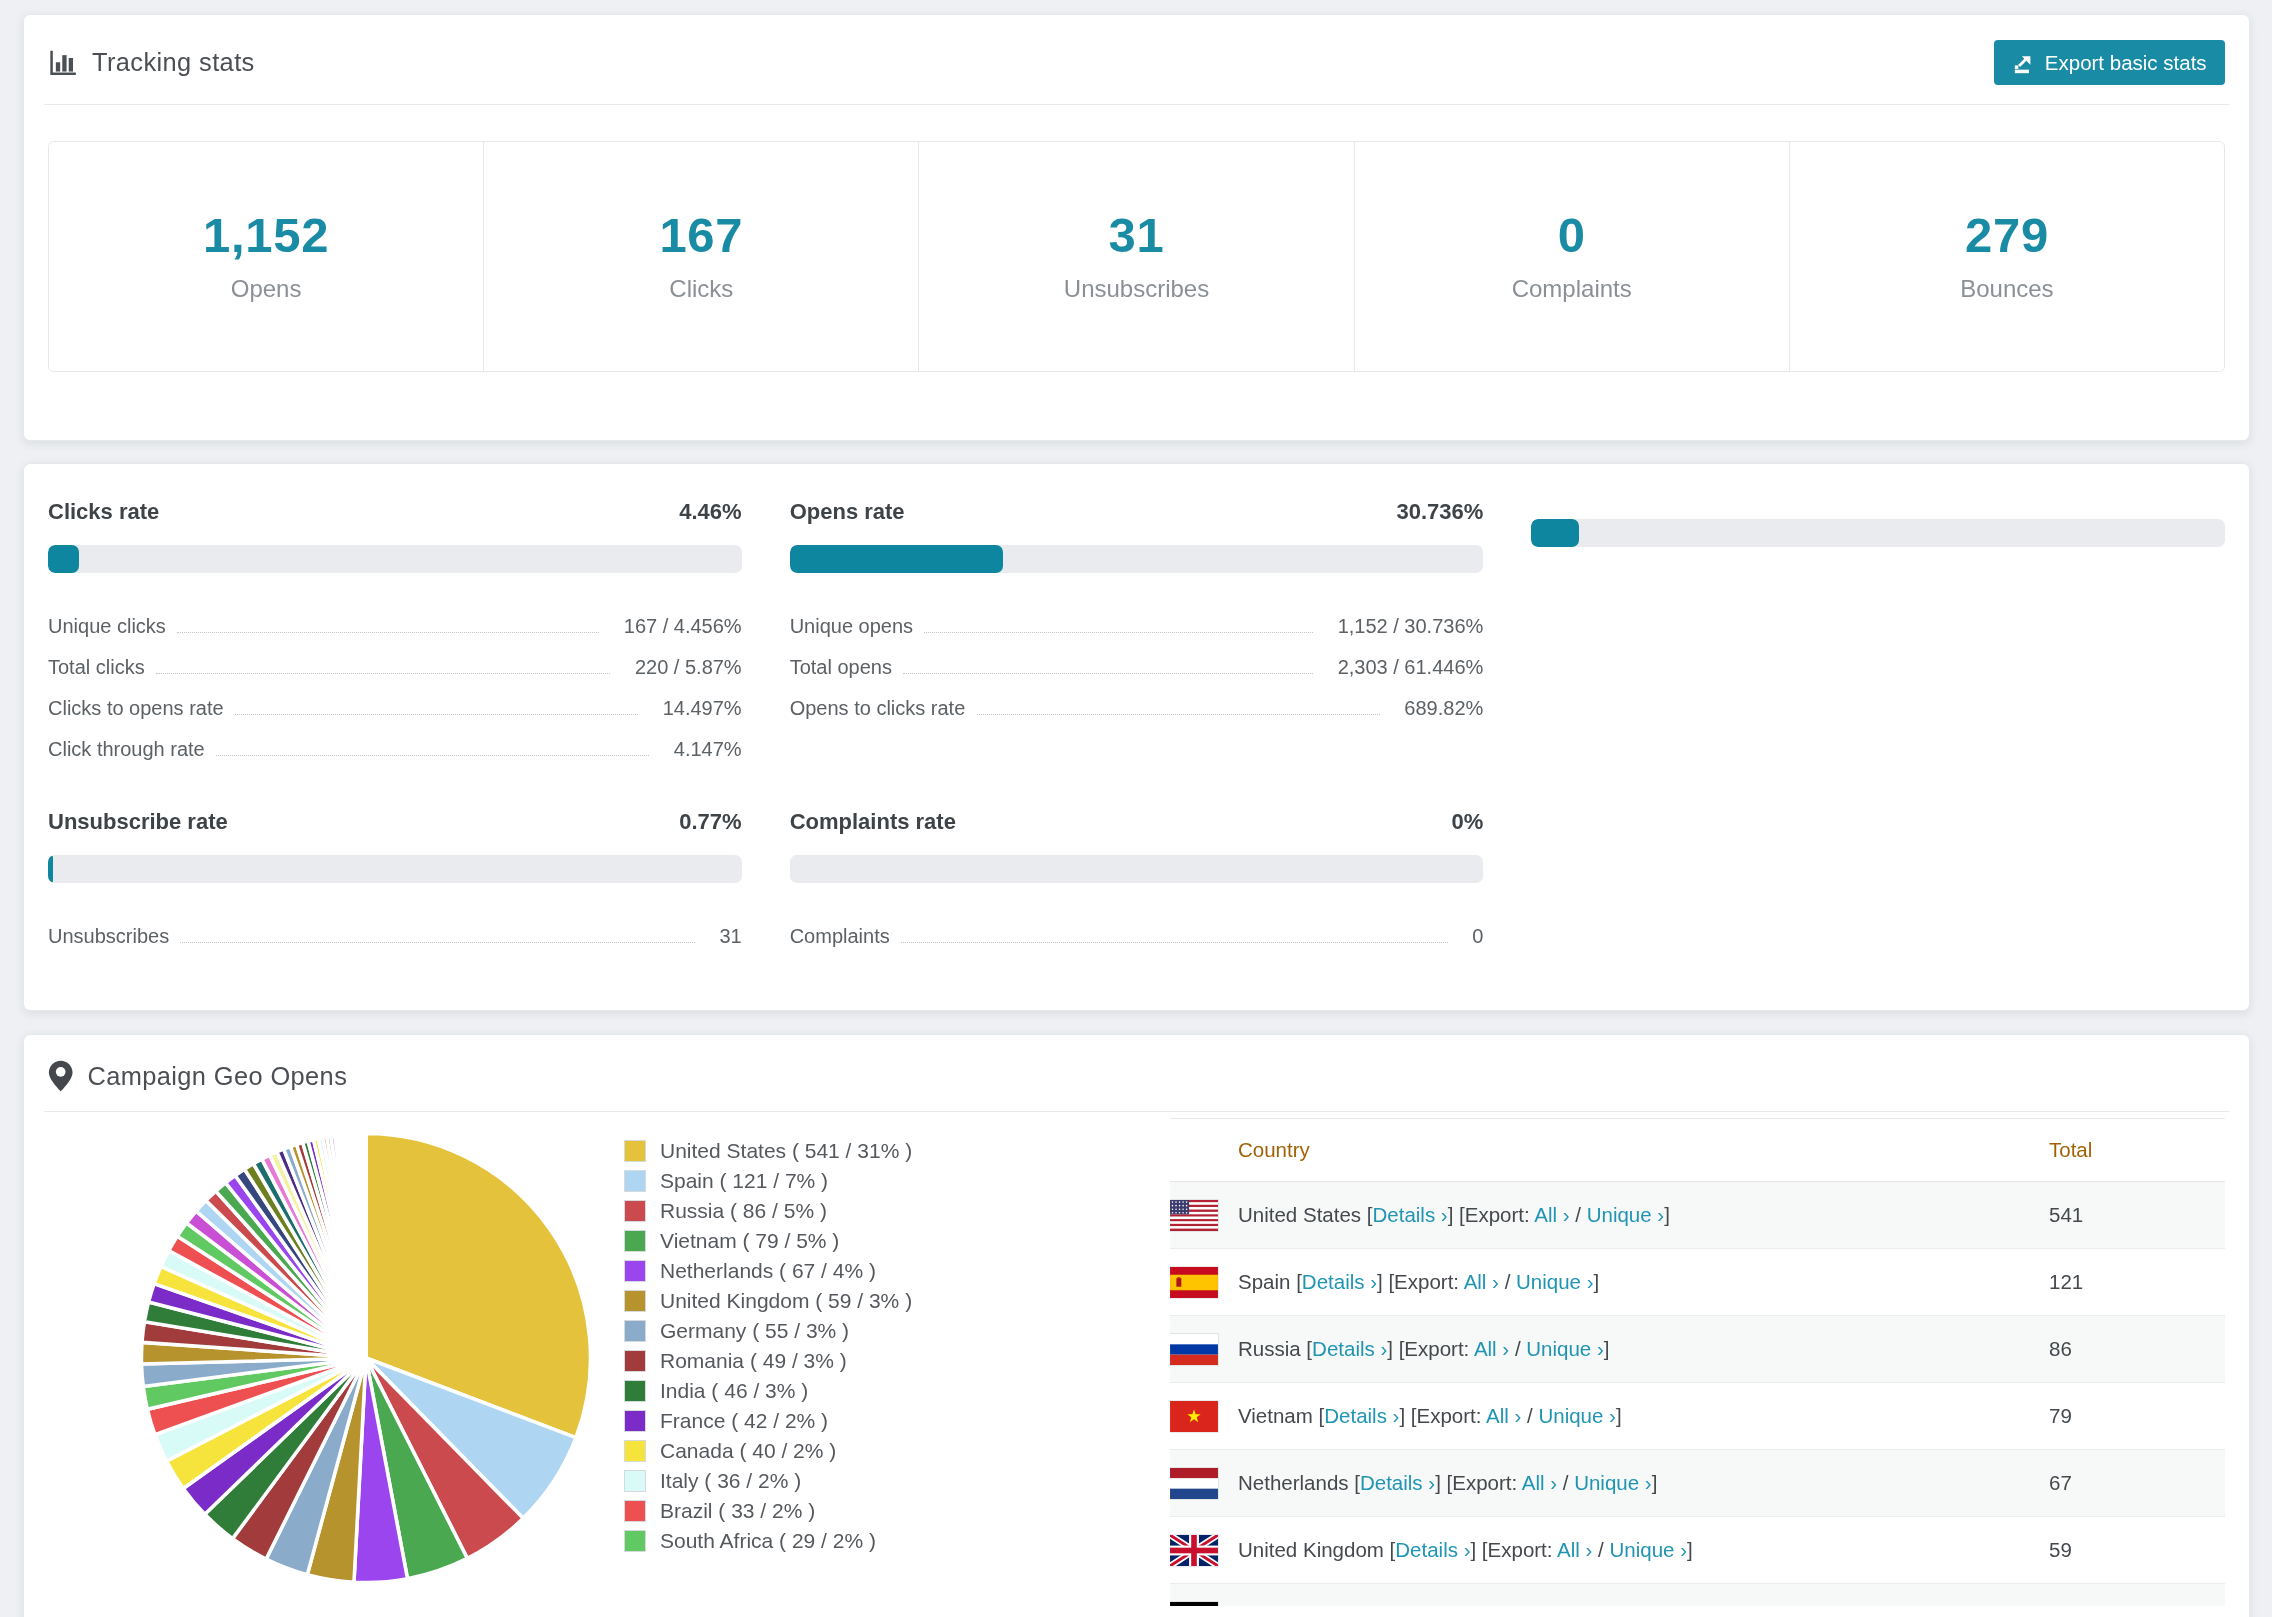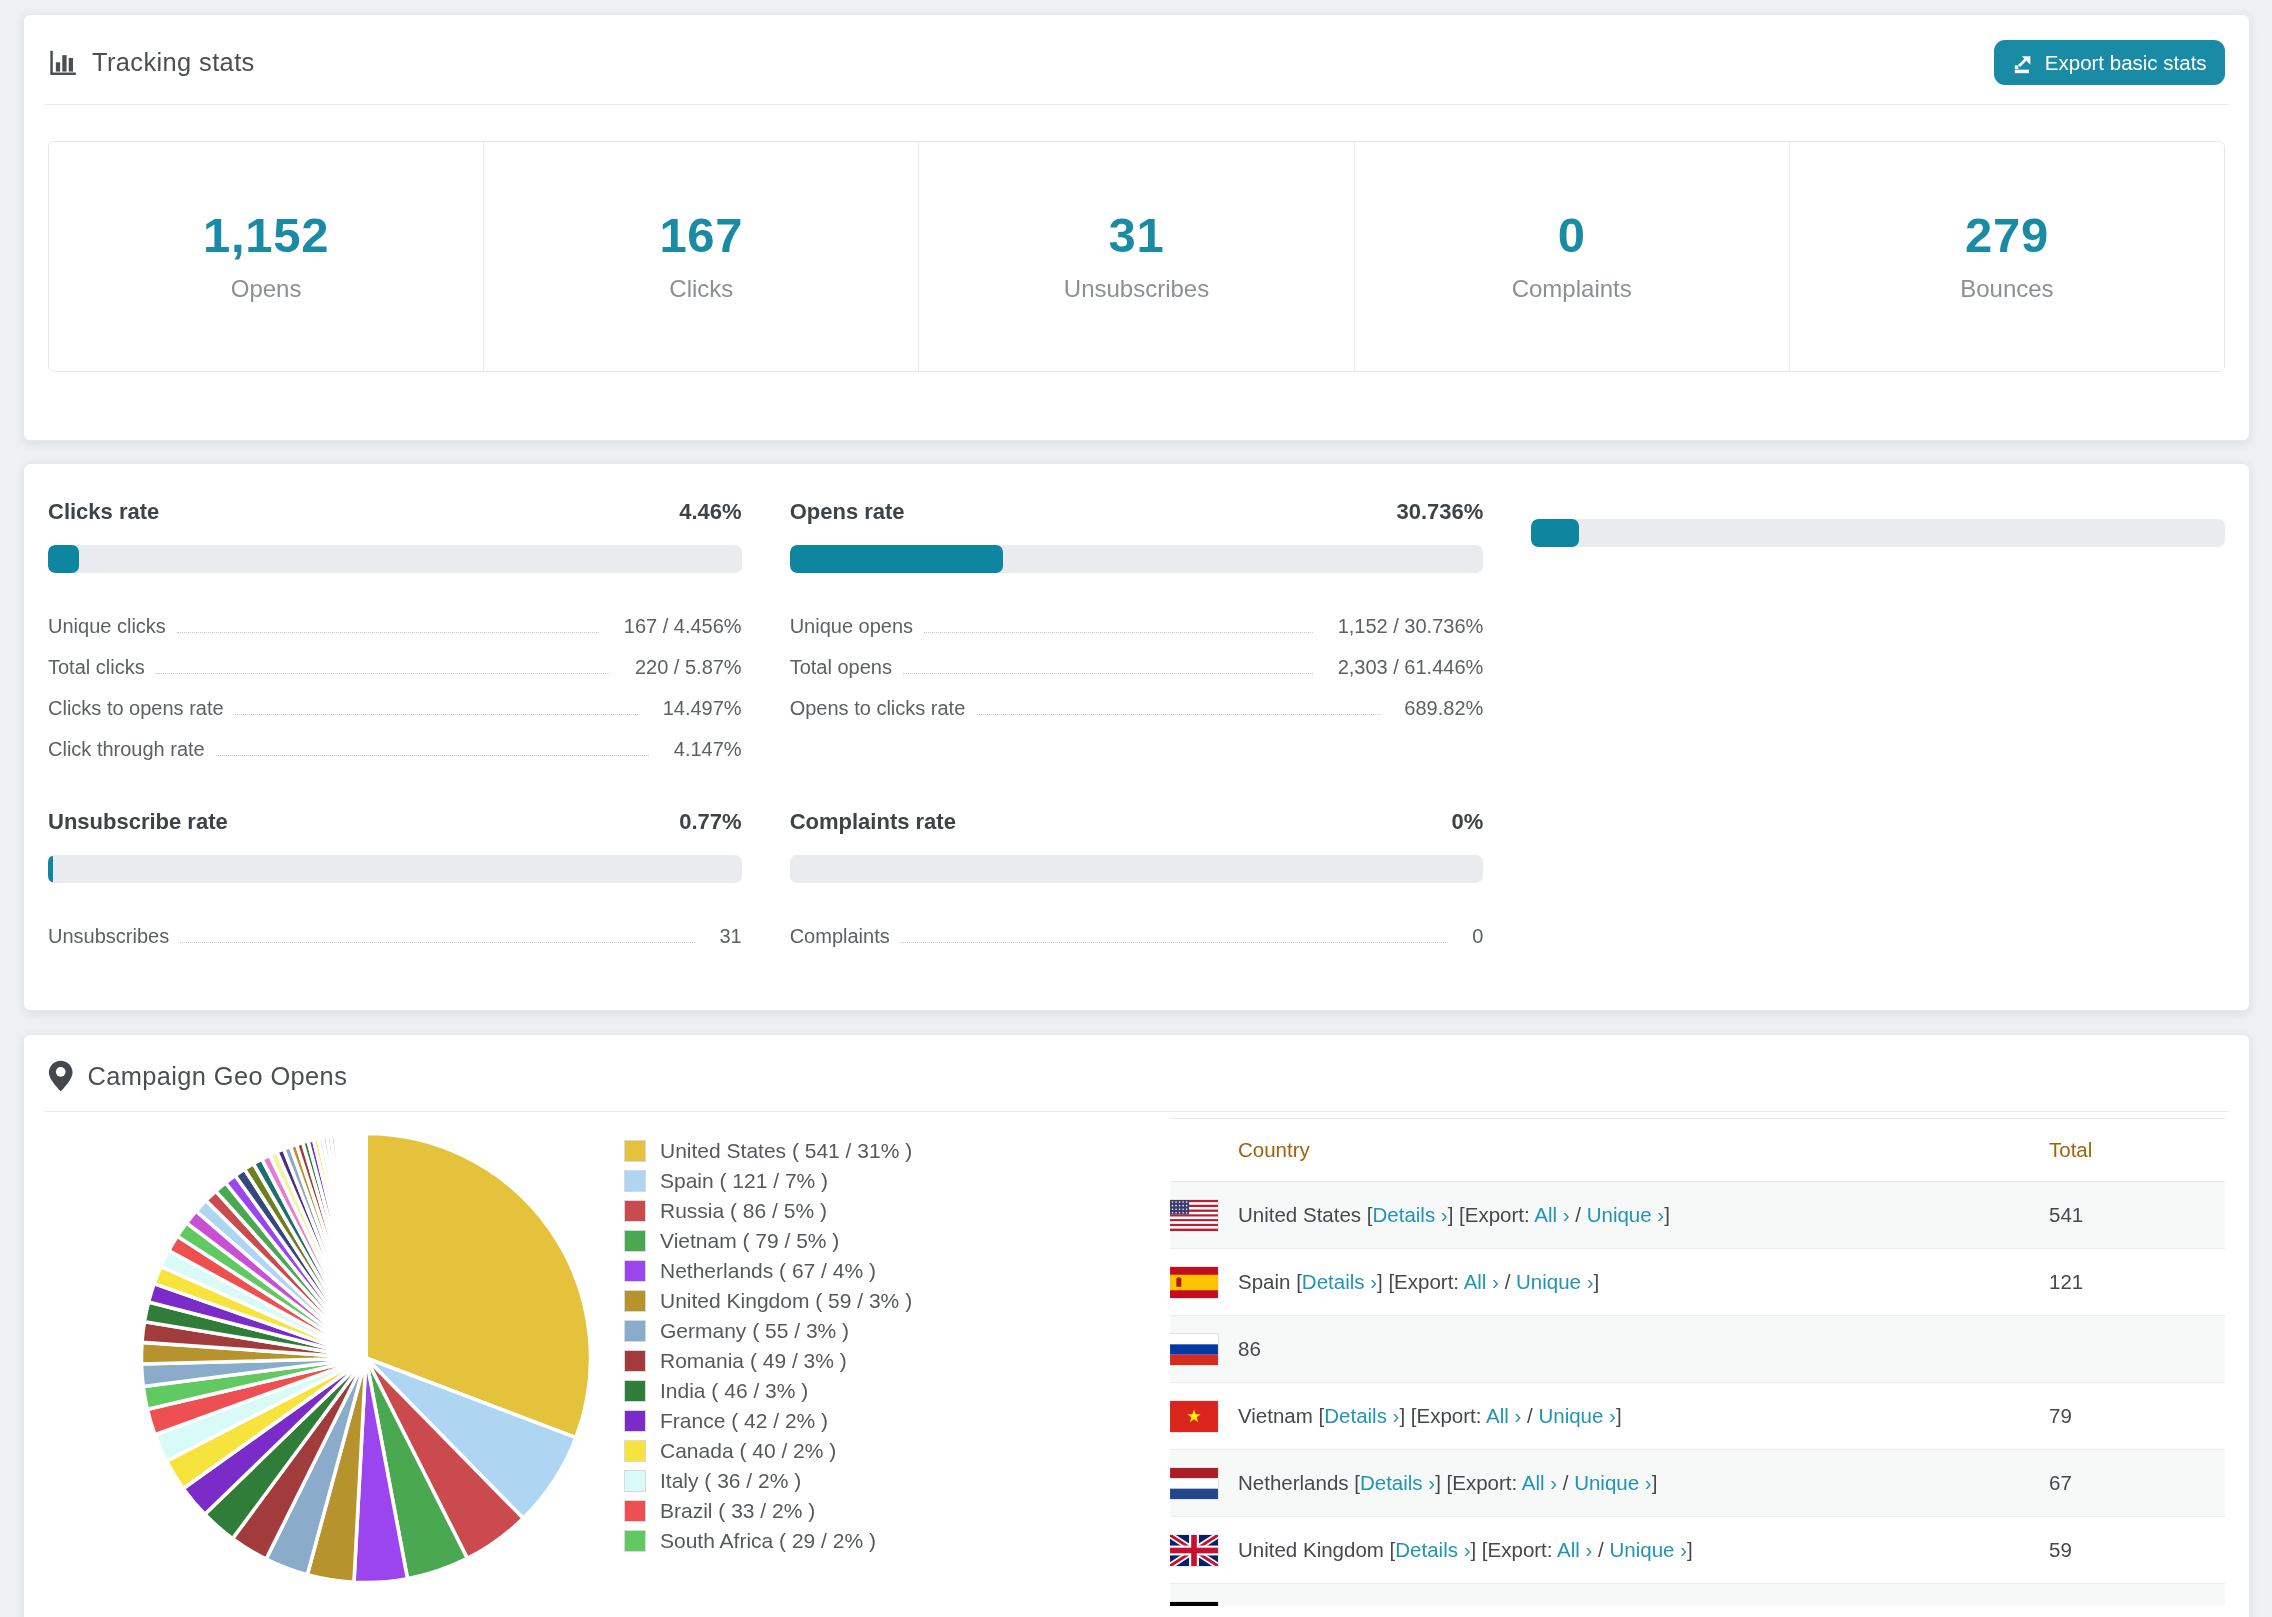--- a/index.html
+++ b/index.html
@@ -18,21 +18,21 @@
   }
   
   .card-head{display:flex;align-items:center;justify-content:space-between;padding:25.4px 24px 18.4px;}
   .card-title{display:flex;align-items:center;font-size:25.4px;color:#4b4f54;letter-spacing:0.4px;}
   .card-title .t-icon{margin-right:14px;display:inline-flex;}
   .divider{height:0.7px;background:#e8eaed;margin:0 20px;}
   
   .export-btn{
     display:flex;align-items:center;gap:10px;border:none;cursor:pointer;
     background:#1a8ba4;color:#fff;font-family:inherit;
-    font-size:20.5px;padding:0 18.4px;height:45px;border-radius:11px;
+    font-size:20.5px;padding:0 18.4px;height:45px;border-radius:4px;
   }
   
   .stat-boxes{
     display:flex;margin:37px 24px 68px;
     border:0.7px solid #e5e8eb;border-radius:5.6px;background:#fff;
   }
   .stat-box{flex:1;text-align:center;padding:65px 0 68px;}
   .stat-box + .stat-box{border-left:0.7px solid #e5e8eb;}
   .stat-value{font-size:49px;font-weight:700;color:#1a8ba4;letter-spacing:0.7px;}
   .stat-label{font-size:24px;color:#8b9096;margin-top:11.3px;}
@@ -418,20 +418,21 @@
                 </svg>
                 <span class="cinfo"><span>Spain</span><span> [</span><a>Details ›</a><span>] [Export: </span><a>All ›</a><span> / </span><a>Unique ›</a><span>]</span></span>
                 <span class="ctotal">121</span>
               </div>
               <div class="geo-row">
                 <svg width="48" height="31" viewBox="0 0 68 44" class="flag">
                   <rect x="0" y="0" width="68" height="14.666666666666666" fill="#ffffff"></rect>
                   <rect x="0" y="14.666666666666666" width="68" height="14.666666666666666" fill="#0039a6"></rect>
                   <rect x="0" y="29.333333333333332" width="68" height="14.666666666666666" fill="#d52b1e"></rect>
                 </svg>
+                <span class="cinfo"><span>Russia</span><span> [</span><a>Details ›</a><span>] [Export: </span><a>All ›</a><span> / </span><a>Unique ›</a><span>]</span></span>
                 <span class="ctotal">86</span>
               </div>
               <div class="geo-row">
                 <svg width="48" height="31" viewBox="0 0 68 44" class="flag">
                   <rect x="0" y="0" width="68" height="44" fill="#da251d"></rect>
                   <polygon points="34,12 36.35,18.76 43.51,18.91 37.8,23.24 39.88,30.09 34,26 28.12,30.09 30.2,23.24 24.49,18.91 31.65,18.76" fill="#ffef00"></polygon>
                 </svg>
                 <span class="cinfo"><span>Vietnam</span><span> [</span><a>Details ›</a><span>] [Export: </span><a>All ›</a><span> / </span><a>Unique ›</a><span>]</span></span>
                 <span class="ctotal">79</span>
               </div>

